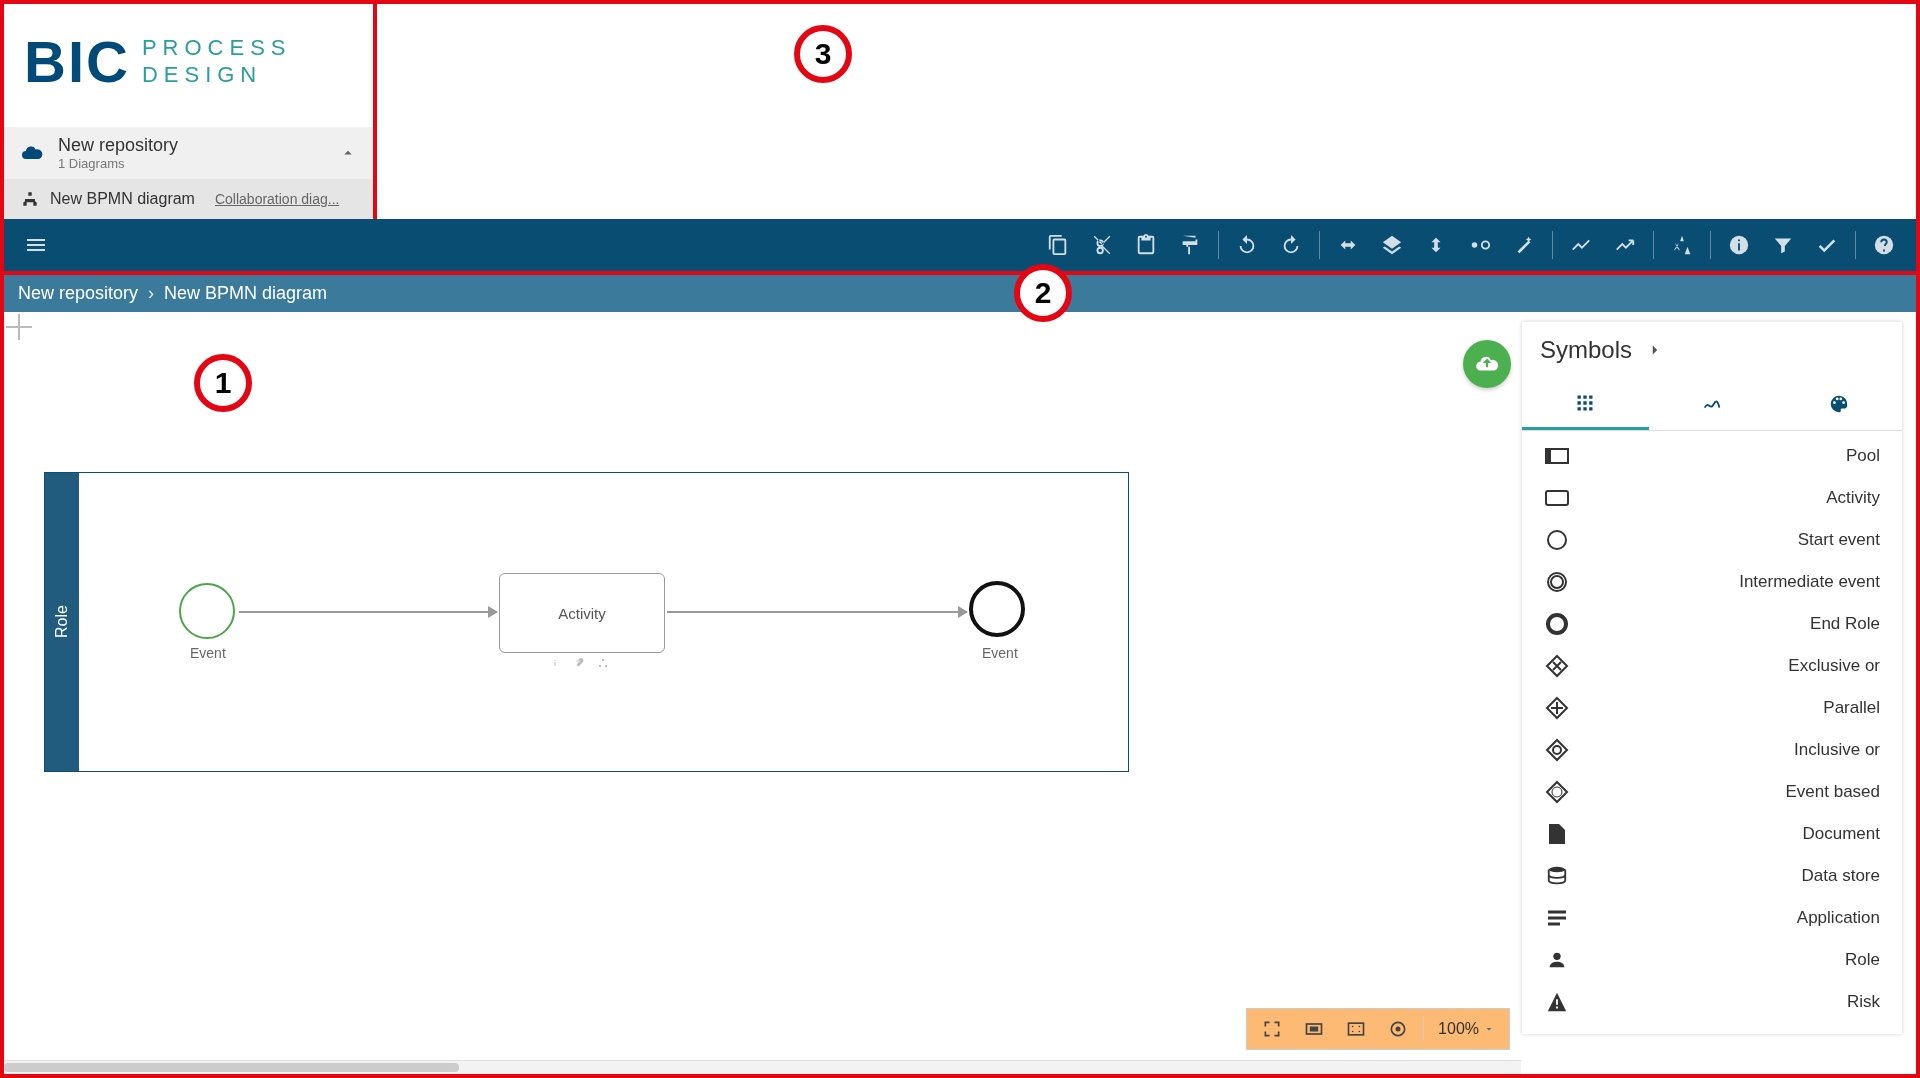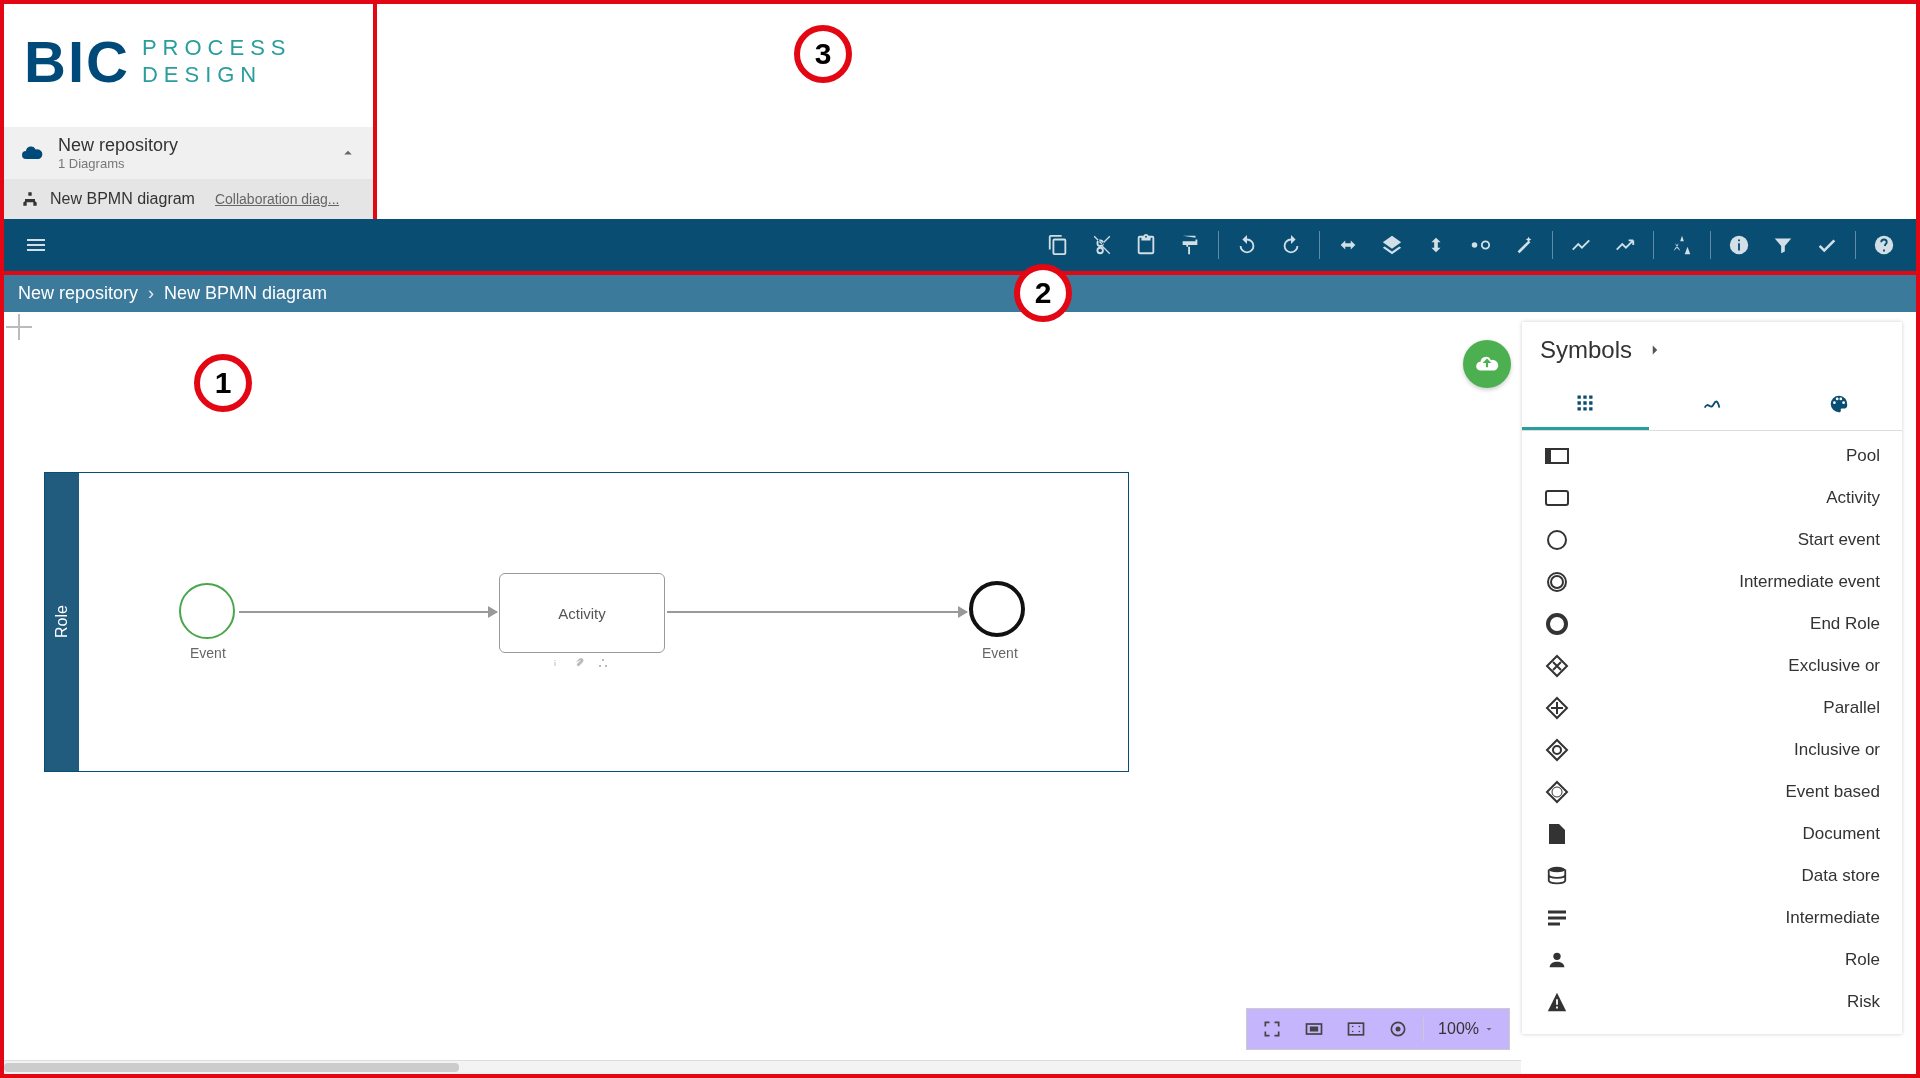--- a/index.html
+++ b/index.html
@@ -77,21 +77,21 @@
 .sp-header .chev { margin-left: 14px; }
 .sp-tabs { display:flex; border-bottom: 1px solid #ddd; }
 .sp-tab { flex:1; display:flex; align-items:center; justify-content:center; height: 52px; cursor:pointer; }
 .sp-tab.active { border-bottom: 3px solid #2a9d9d; }
 .sp-tab svg { fill:#0a4d73; }
 .sp-list { flex:1; overflow-y:auto; padding: 4px 0; }
 .sp-item { display:flex; align-items:center; padding: 8px 22px; cursor:pointer; font-size:17px; color:#333;justify-content:space-between; }
 .sp-item .sym-ic { width: 26px; height: 26px; margin-right: 22px; display:flex; align-items:center; justify-content:center; }
 
 
-.zoom-bar { position:absolute; right: 406px; bottom: 24px; background:#c4b5fd; border:1px solid #ccc; height: 42px; display:flex; align-items:center; padding: 0 8px; gap: 8px; }
+.zoom-bar { position:absolute; right: 406px; bottom: 24px; background:#fdba74; border:1px solid #ccc; height: 42px; display:flex; align-items:center; padding: 0 8px; gap: 8px; }
 .zb-btn { width: 34px; height:34px; display:flex; align-items:center; justify-content:center; cursor:pointer; }
 .zb-btn svg { fill:#444; }
 .zb-sep { width:1px; height:24px; background:#ccc; }
 .zoom-text { font-size:16px; color:#333; padding: 0 6px; display:flex; align-items:center; }
 .zoom-text svg { margin-left:4px; fill:#666; }
 
 
 .anno { position:absolute; width: 58px; height: 58px; border: 6px solid #e30613; border-radius: 50%; background:#fff; display:flex; align-items:center; justify-content:center; font-size: 30px; font-weight:700; color:#000; z-index: 200; }
 .anno1 { left: 190px; top: 350px; }
 .anno2 { left: 1010px; top: 260px; }
@@ -413,21 +413,21 @@
                 </svg>
               </span>
               <span>Data store</span>
             </div>
           <div class="sp-item">
               <span class="sym-ic">
                 <svg width="22" height="18" viewBox="0 0 22 18">
                   <path d="M2 3h18M2 9h18M2 15h12" stroke="#333" stroke-width="3"></path>
                 </svg>
               </span>
-              <span>Intermediate</span>
+              <span>Application</span>
             </div>
           <div class="sp-item">
               <span class="sym-ic">
                 <svg width="22" height="22" viewBox="0 0 24 24">
                   <circle cx="12" cy="8" r="4" fill="#333"></circle>
                   <path d="M4 20c0-4 4-6 8-6s8 2 8 6z" fill="#333"></path>
                 </svg>
               </span>
               <span>Role</span>
             </div>

